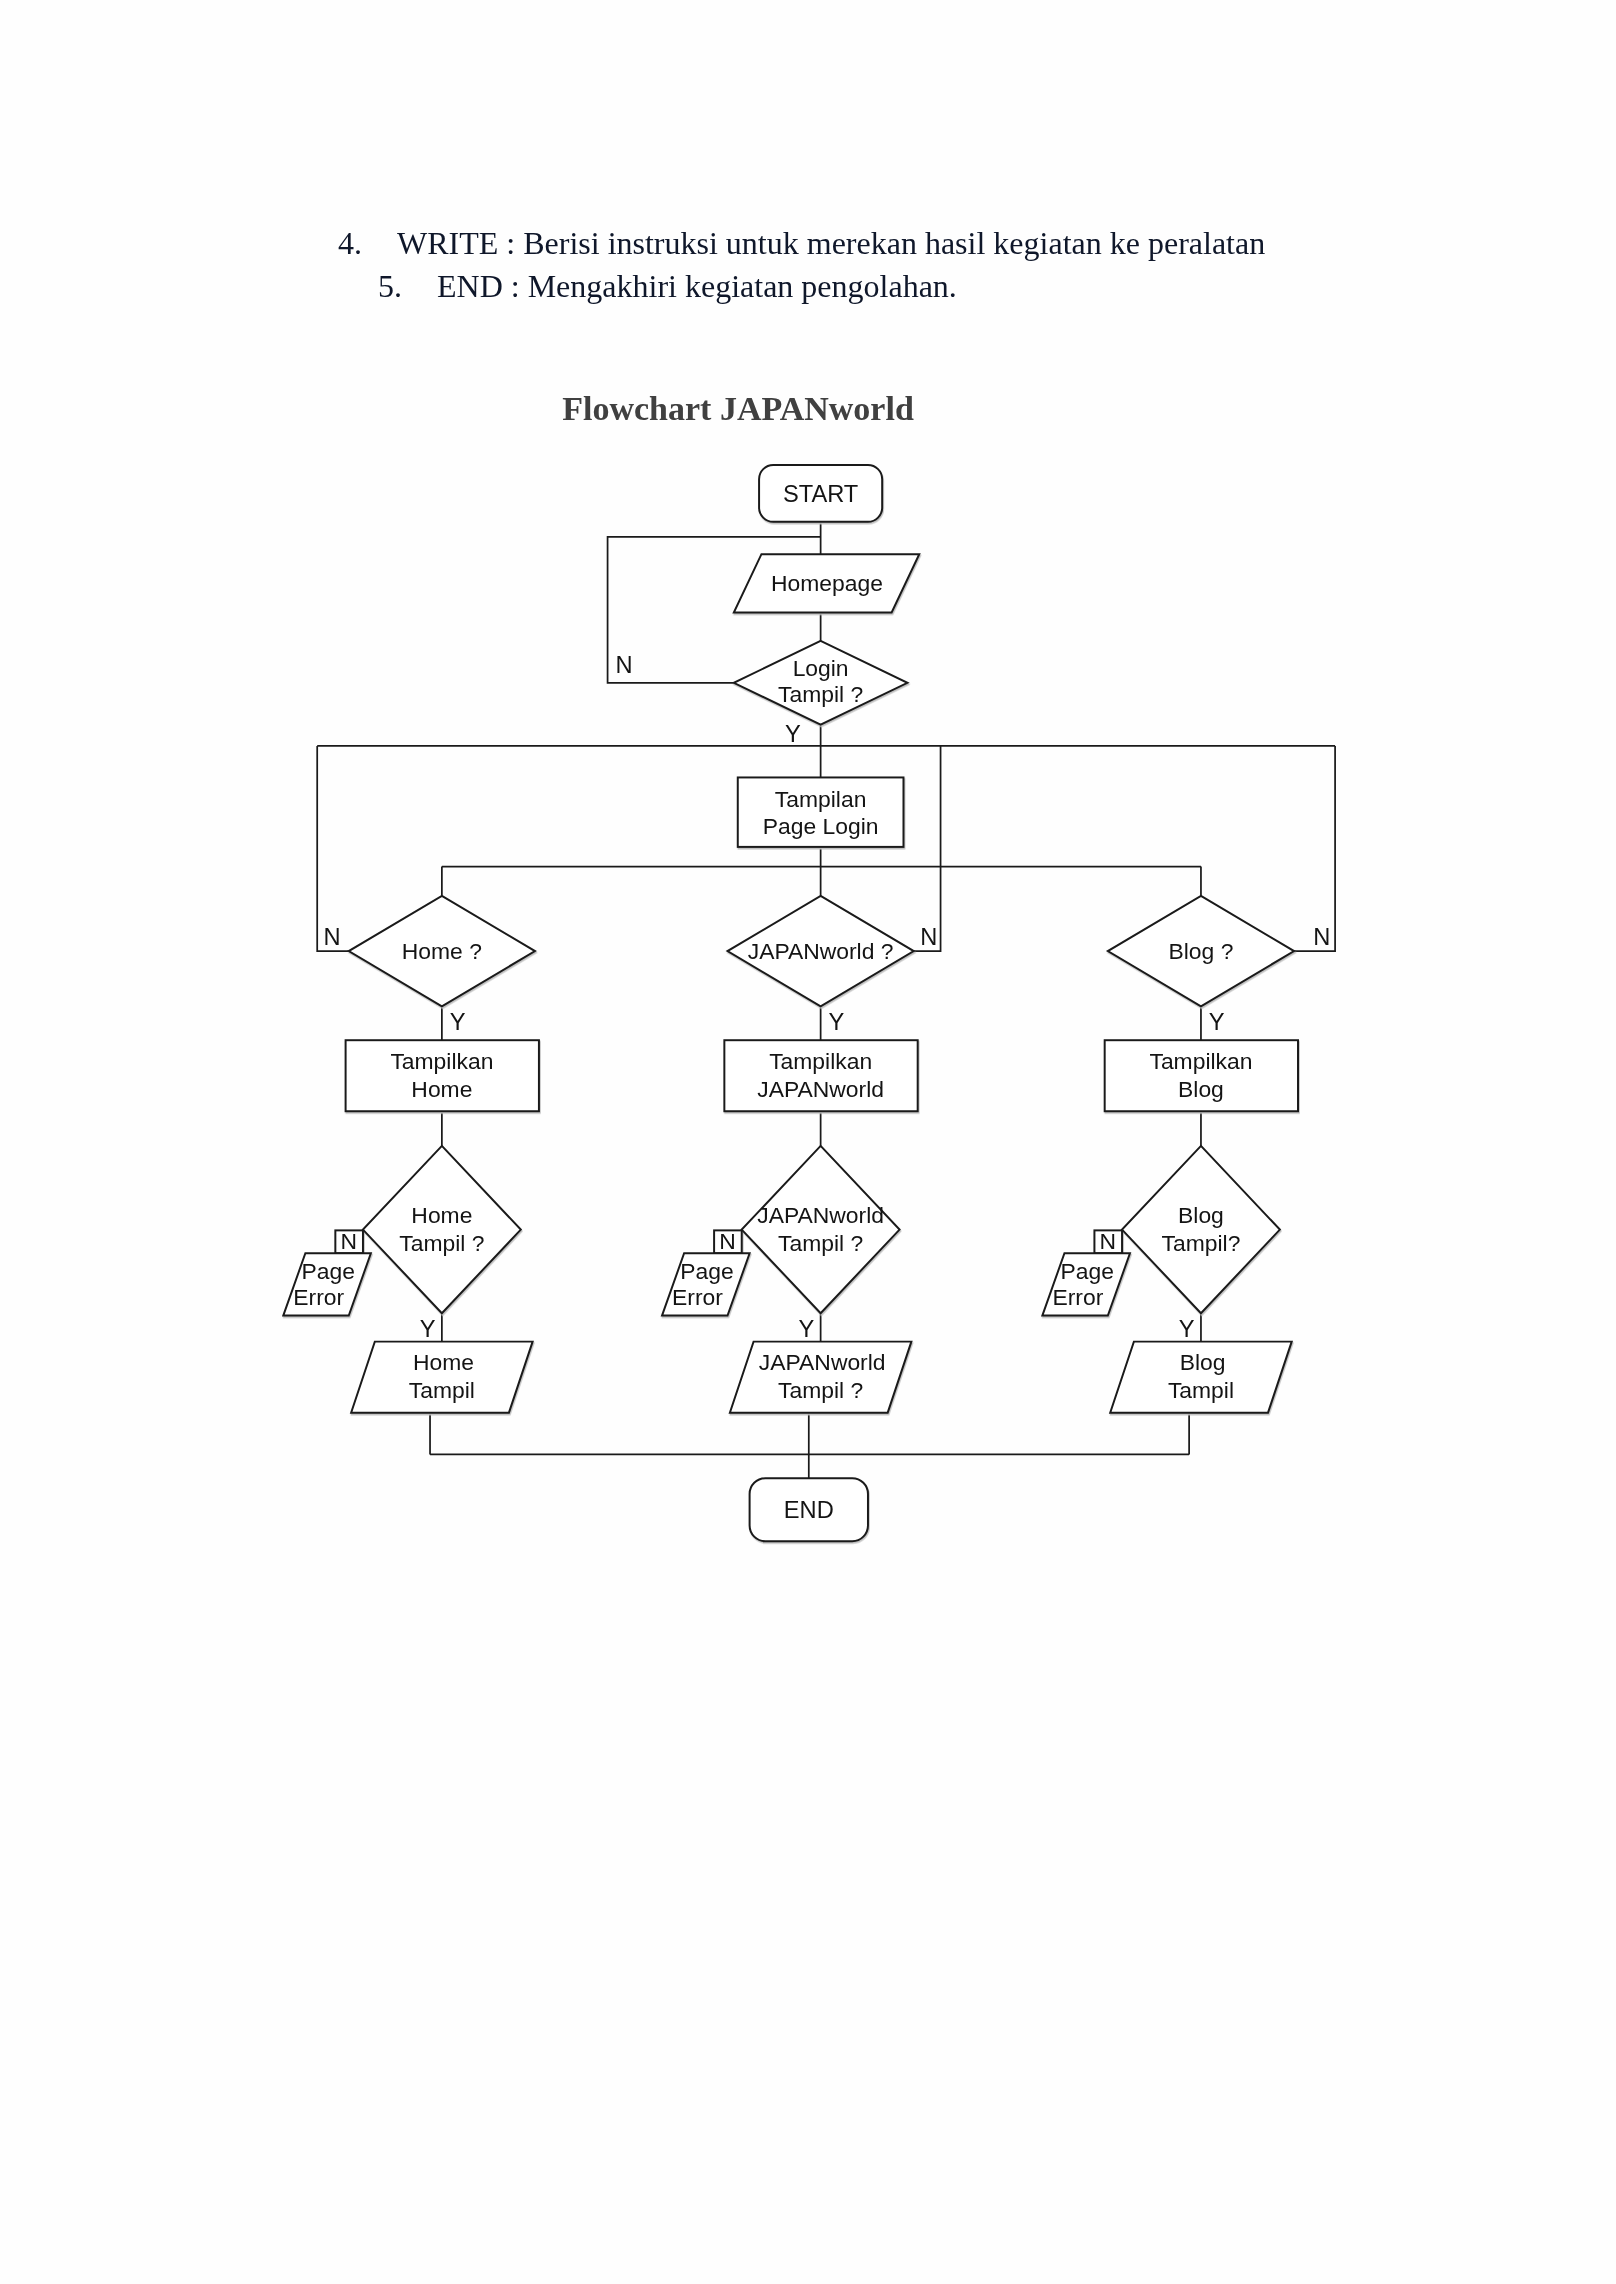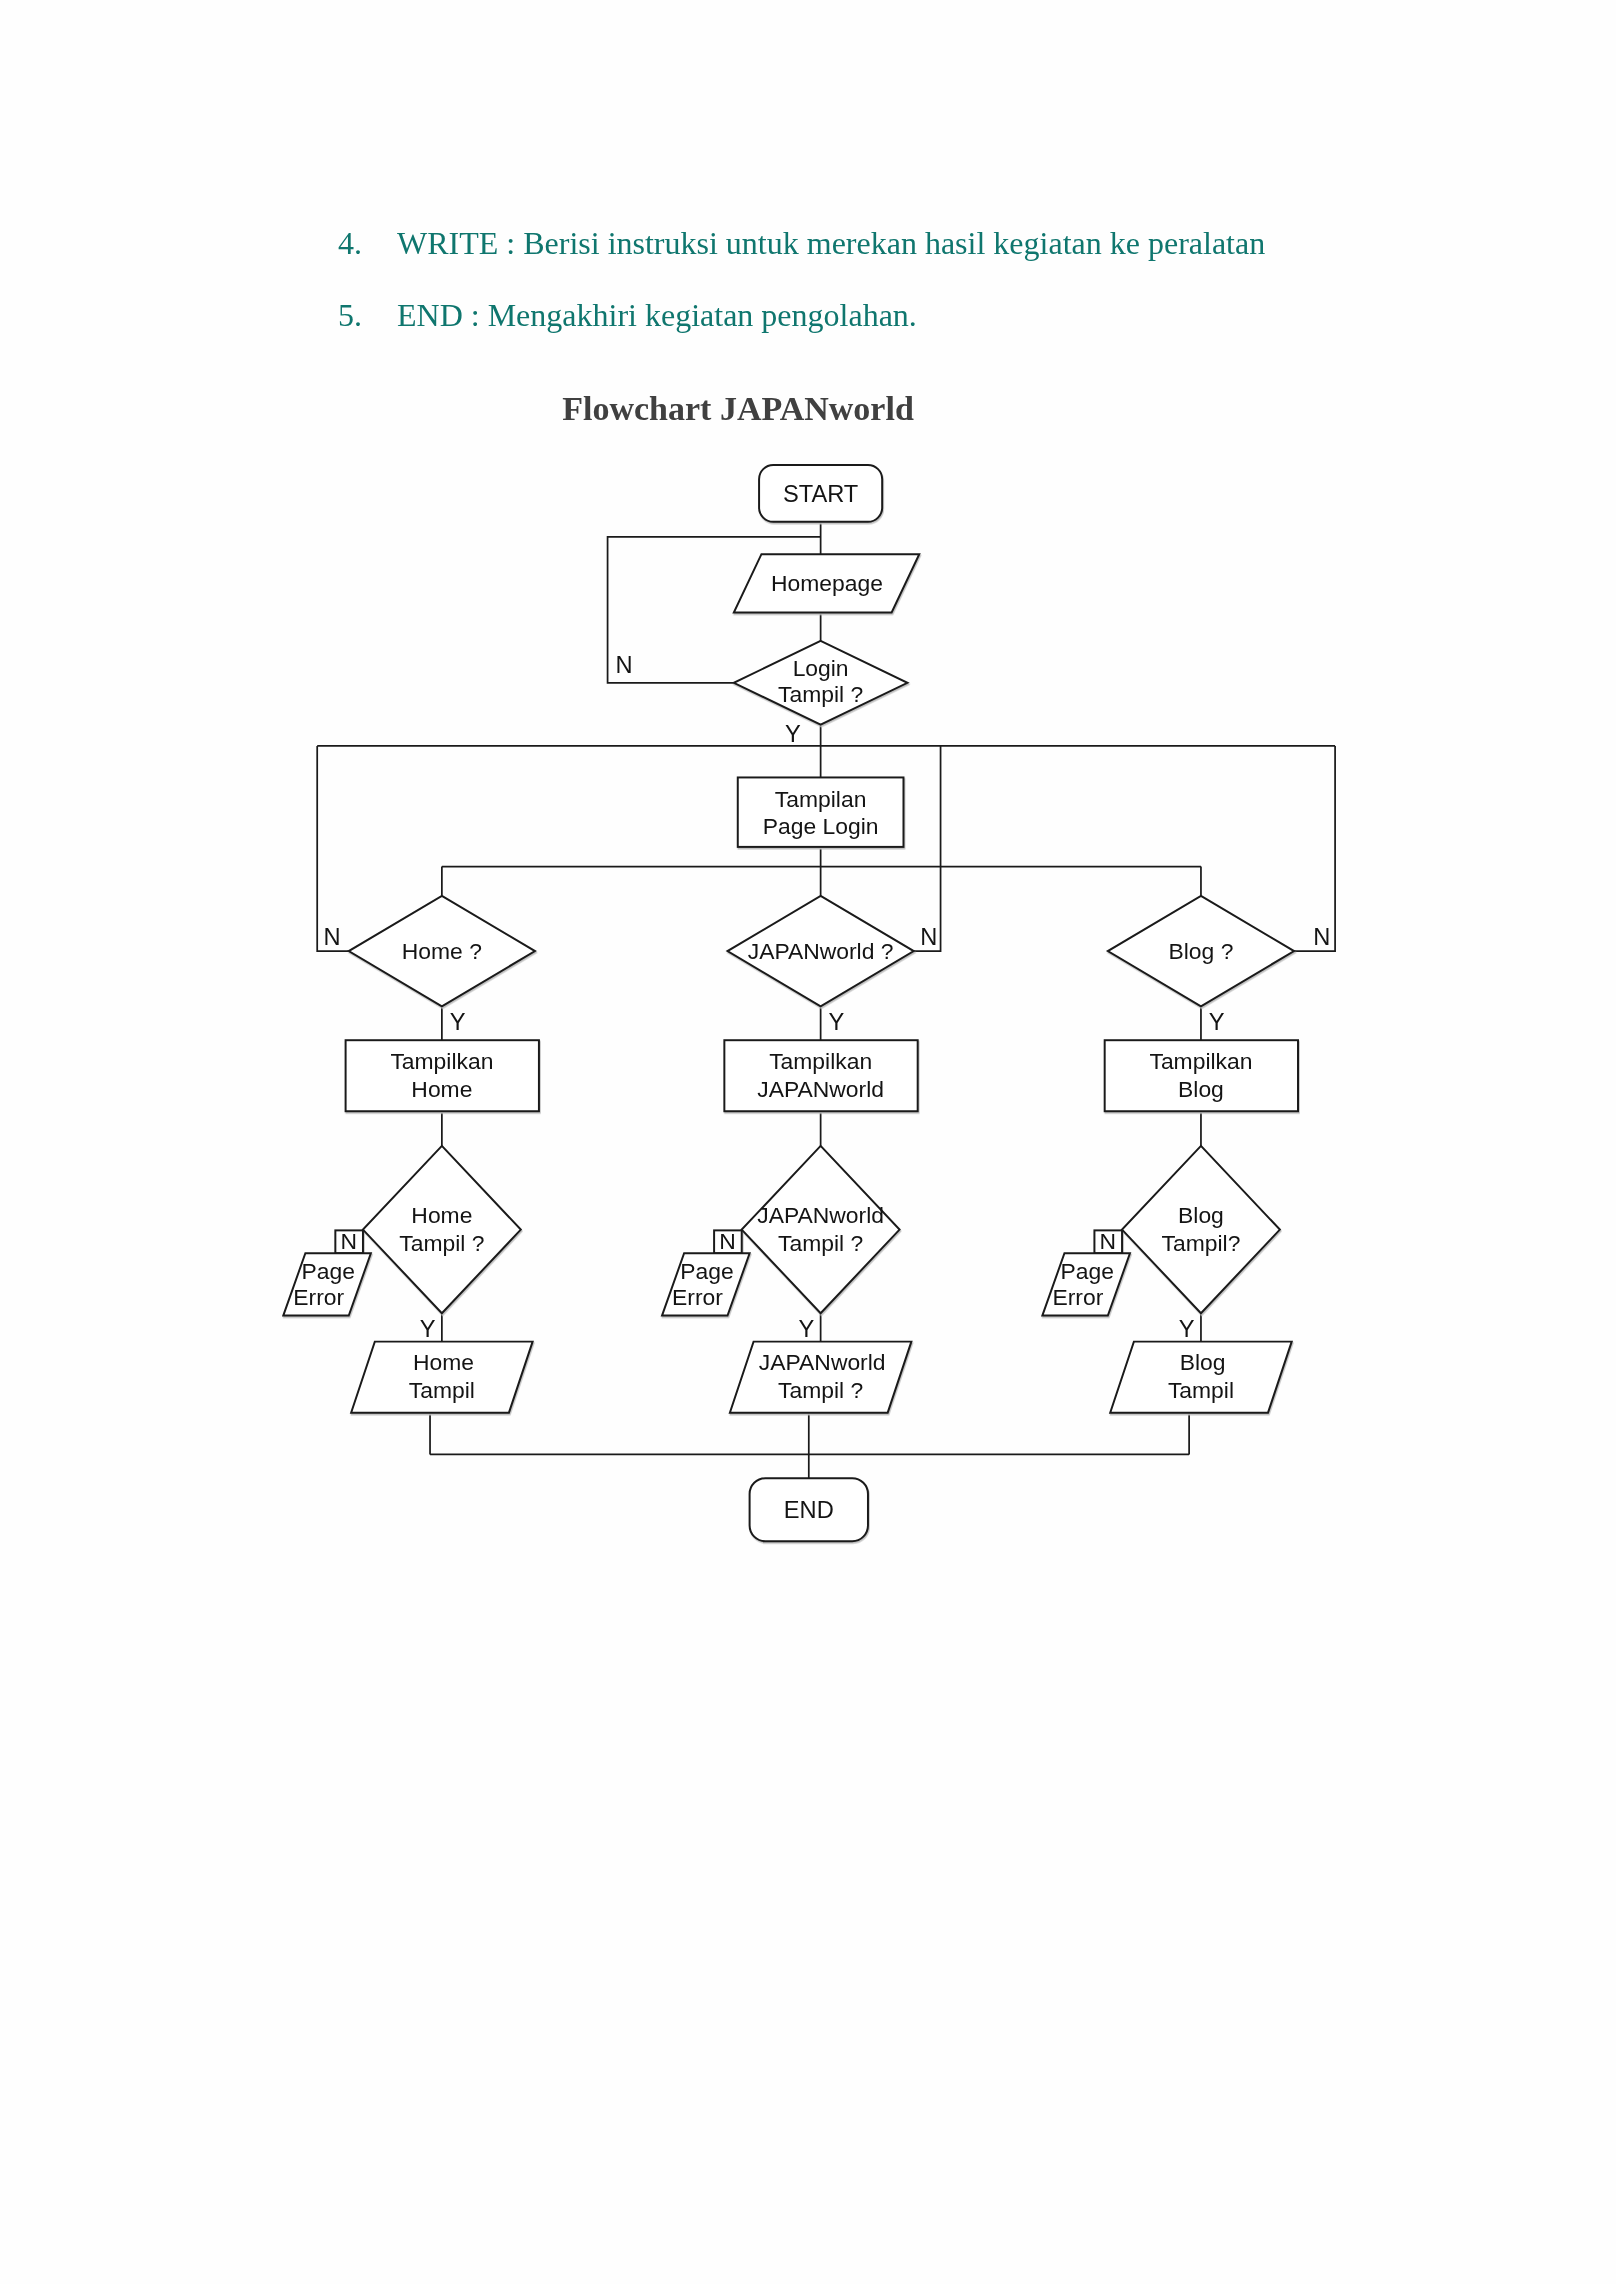--- a/index.html
+++ b/index.html
@@ -10,25 +10,25 @@
     position:relative;
     color:#111;
   }
   .page{position:absolute;inset:0;background:#fefefe;}
   .doc-line{
     position:absolute;
     left:338px;
     font-size:32px;
     line-height:1;
     white-space:nowrap;
-    color:#0f766e;
+    color:#0f172a;
   }
   .doc-line .num{display:inline-block;width:59px;}
   #line-4{top:227px;}
-  #line-5{top:299px;}
+  #line-5{top:270px;margin-left:40px;}
   .fc-title{
     position:absolute;
     top:390px;
     left:738px;
     transform:translateX(-50%);
     font-size:34px;
     font-weight:bold;
     margin:0;
     white-space:nowrap;
     color:#404040;

